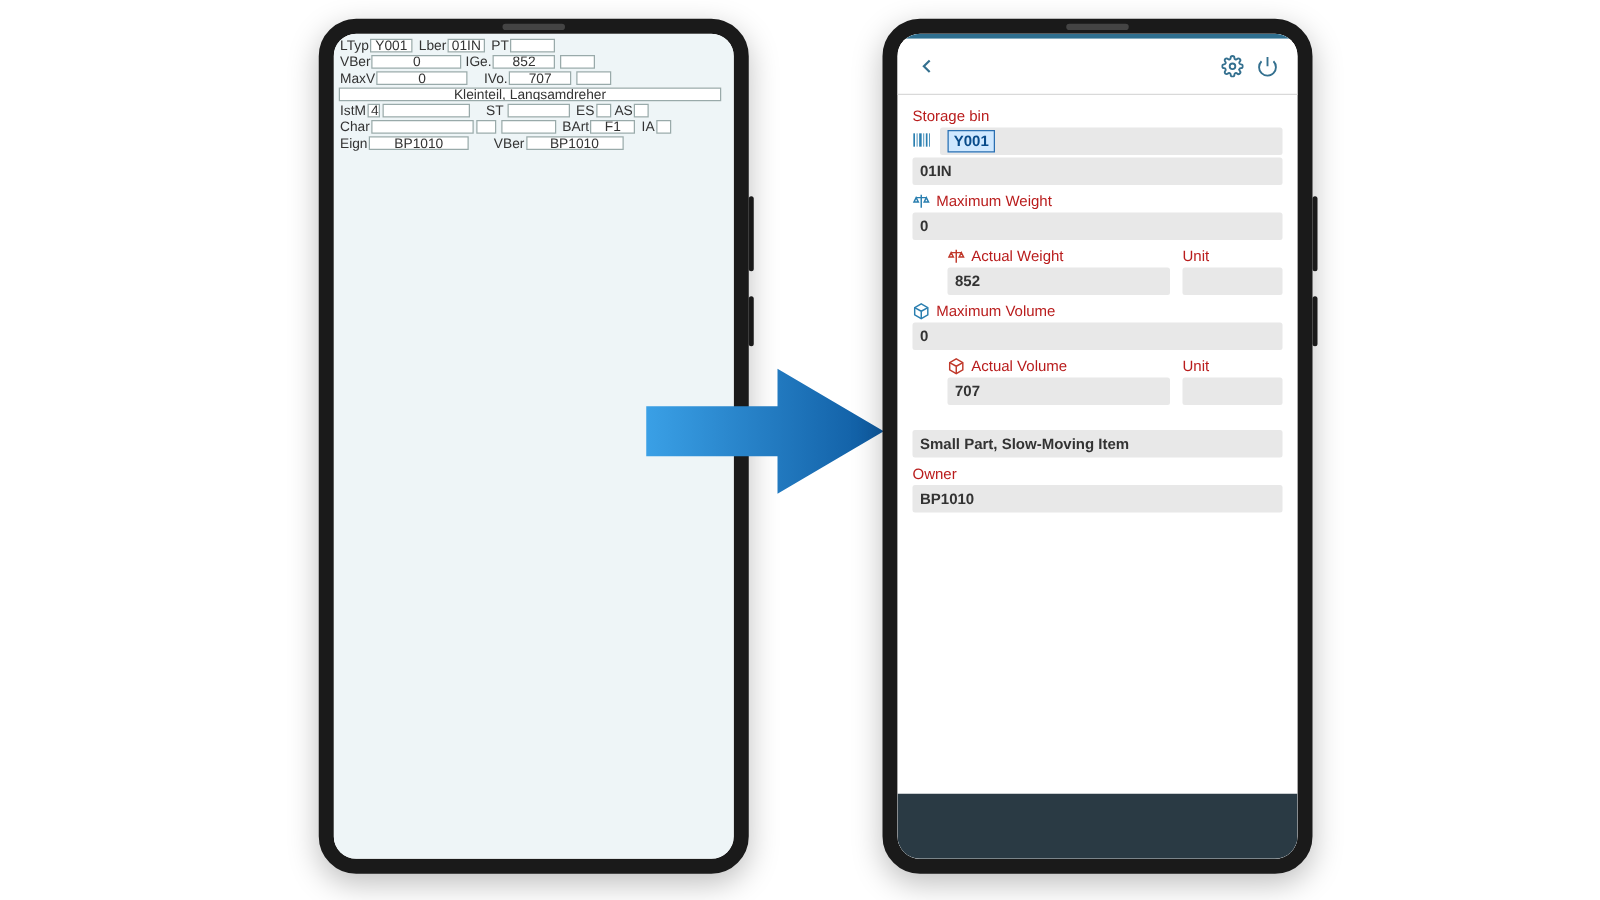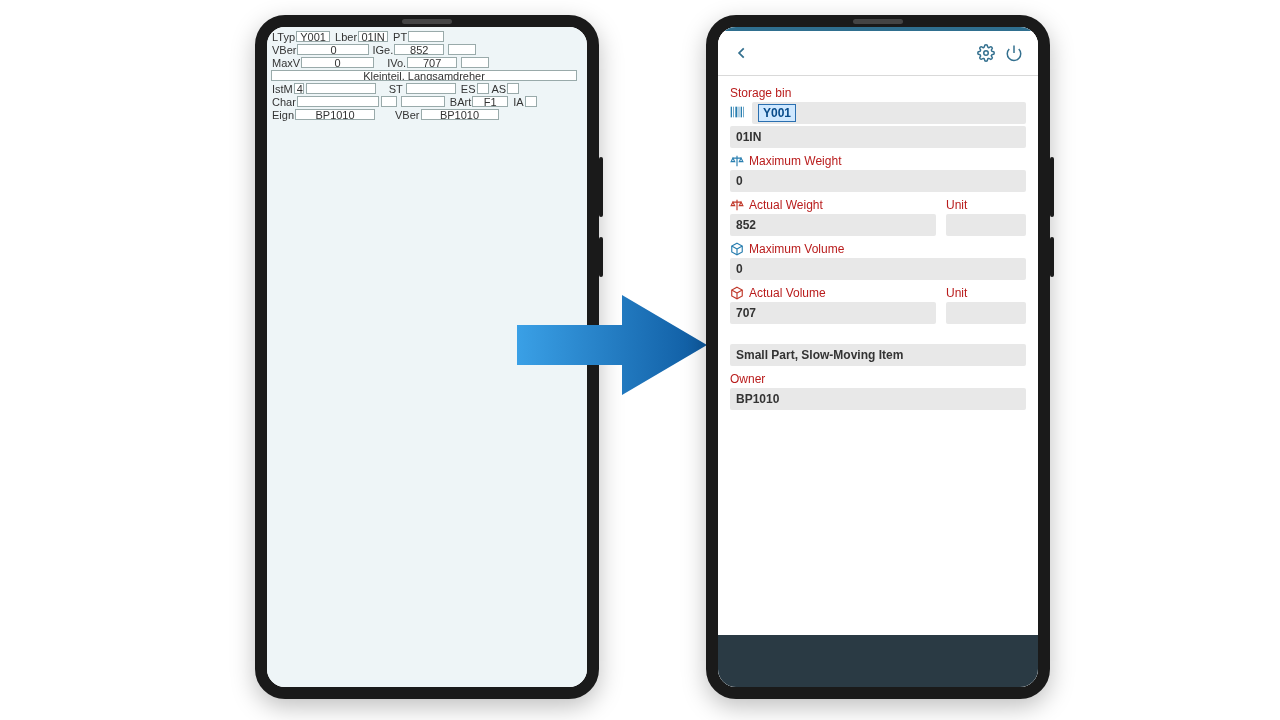--- a/index.html
+++ b/index.html
@@ -96,21 +96,21 @@
     height: 22px;
     padding: 0 6px;
     box-sizing: border-box;
     font-size: 12px;
     font-weight: 600;
     color: #333;
     border-radius: 2px;
     display:flex; align-items:center;
   }
   .input.full { width: 100%; margin-top:2px; }
-  .row2 { display:flex; gap:10px; }
+  .row2 { display:flex; gap:10px;margin-left:28px; }
   .row2 .col { flex:1; }
   .row2 .col.sm { flex:0 0 80px; }
   .first-field-row { display:flex; align-items:center; gap:6px; margin-top:2px; }
   .first-field-row .chip {
     background: #cfe8ff;
     border: 1px solid #2a6fb0;
     color: #084b8a;
     font-weight: 700;
     padding: 1px 4px;
     font-size: 12px;

